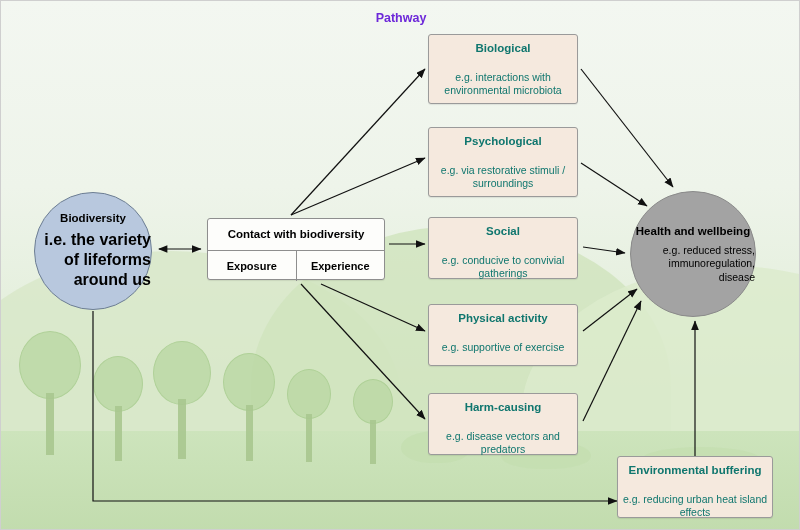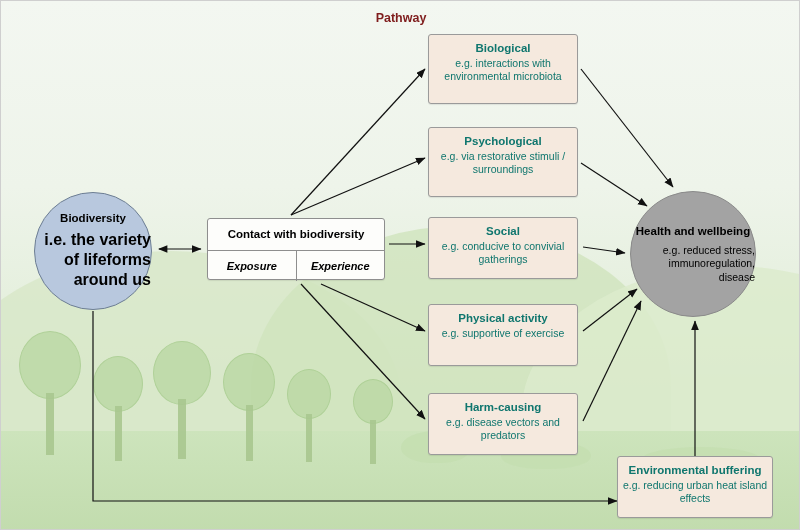--- a/index.html
+++ b/index.html
@@ -52,39 +52,39 @@
     border:1px solid #9a9a9a;
     border-radius:3px;
     text-align:center;
     color:#0f766e;
     box-shadow:0 1px 1px rgba(0,0,0,.08);
   }
   .node .t{
     font-size:11.5px;font-weight:bold;display:block;margin-top:7px;
   }
   .node .d{
-    font-size:10.5px;display:block;margin-top:3px;line-height:1.25;
+    font-size:10.5px;display:block;margin-top:17px;line-height:1.25;
   }
   .pathway-title{
     position:absolute;left:0;top:10px;width:800px;text-align:center;
-    font-size:12.5px;font-weight:bold;color:#7f1d1d;
+    font-size:12.5px;font-weight:bold;color:#6d28d9;
   }
   
   #contact-box{
     position:absolute;left:206px;top:217px;width:178px;height:62px;
     background:#fdfdfb;border:1px solid #8e8e8e;border-radius:3px;
     box-sizing:border-box;box-shadow:0 1px 1px rgba(0,0,0,.08);
   }
   #contact-box .head{
     height:31px;line-height:31px;text-align:center;
     font-size:11.5px;font-weight:bold;border-bottom:1px solid #8e8e8e;
   }
   #contact-box .split{display:flex;height:30px;}
   #contact-box .split>div{
-    flex:1;line-height:30px;text-align:center;font-size:11px;font-weight:bold;font-style:italic;
+    flex:1;line-height:30px;text-align:center;font-size:11px;font-weight:bold;
   }
   #contact-box .split>div:first-child{border-right:1px solid #8e8e8e;}
   
   .circle{
     position:absolute;border-radius:50%;
     display:flex;flex-direction:column;justify-content:center;align-items:center;
     text-align:right;box-sizing:border-box;
   }
   #biodiversity-circle{
     left:33px;top:191px;width:118px;height:118px;

